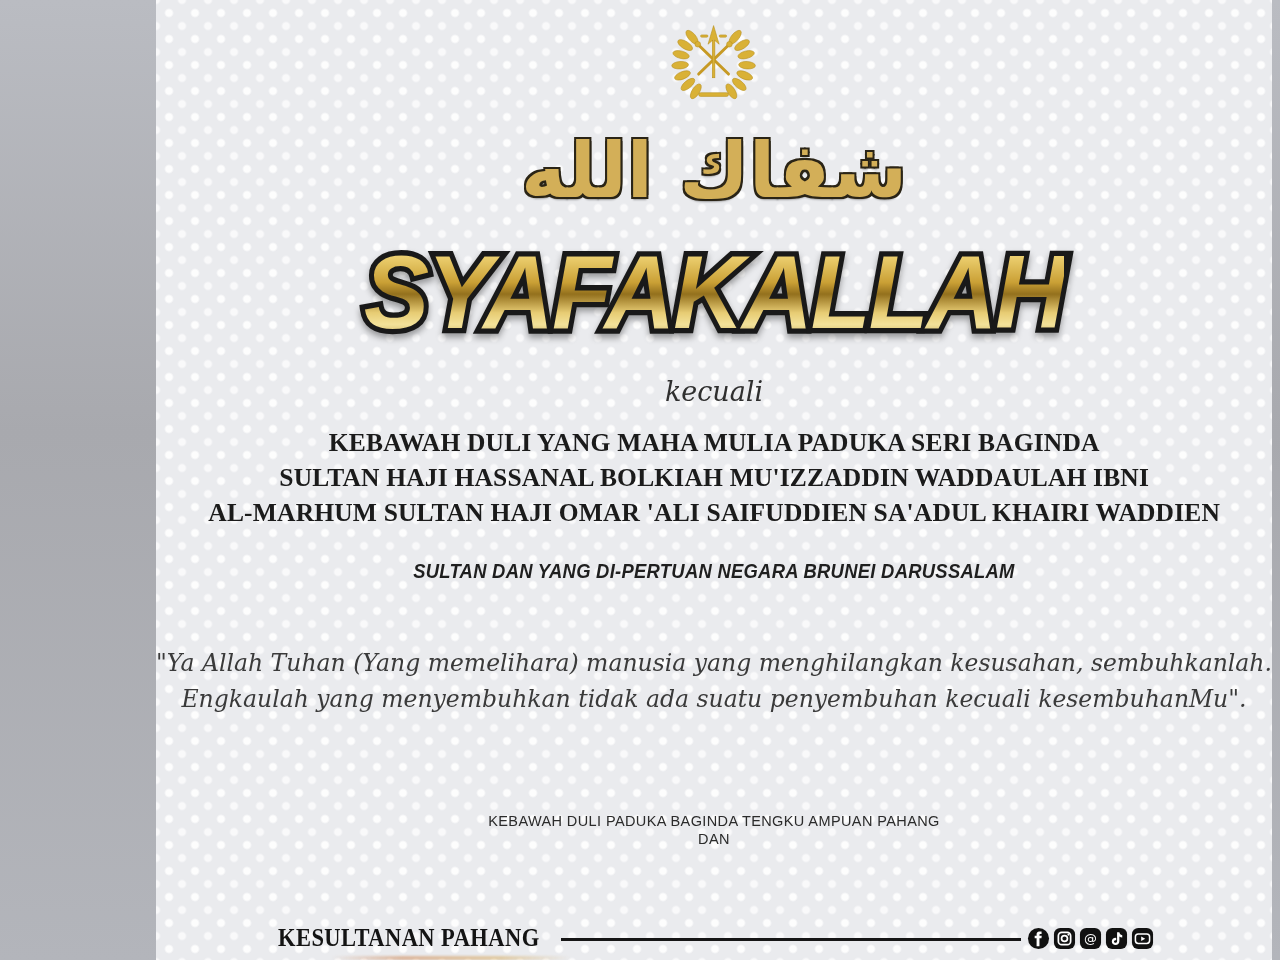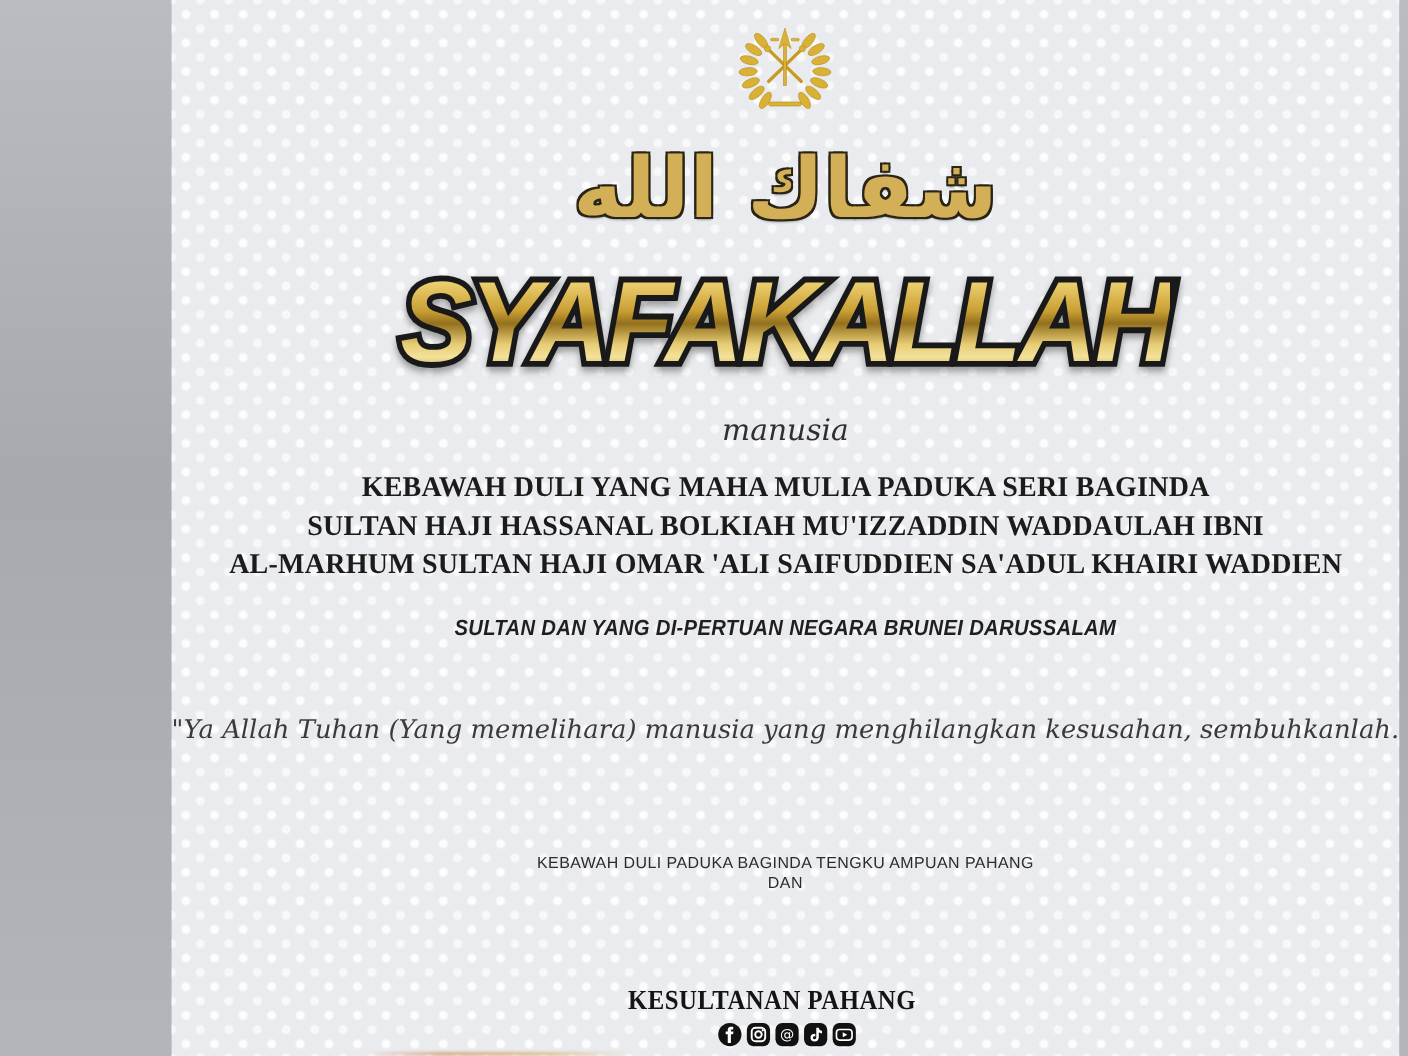--- a/index.html
+++ b/index.html
@@ -100,21 +100,21 @@
   .sender{
     margin-top:96px;
     font-family:"Liberation Sans",sans-serif;
     font-weight:500;font-size:14.5px;line-height:17.5px;
     letter-spacing:.4px;color:#2b2b2b;
   }
   
   .footer{
     position:absolute;left:0;right:0;bottom:8px;
     display:flex;align-items:center;
-    padding:0 118px 0 122px;box-sizing:border-box;flex-direction:column;
+    padding:0 118px 0 122px;box-sizing:border-box;
   }
   .brand{
     font-family:"Liberation Serif",serif;
     font-weight:bold;font-size:25px;color:#141414;
     letter-spacing:.5px;
     transform:scaleX(.9);transform-origin:left center;
     white-space:nowrap;
   }
   .rule{flex:1;border-top:3px solid #161616;margin:2px 6px 0 -8px;}
   .social{display:flex;gap:3px;}
@@ -172,32 +172,33 @@
       </svg>
     </div>
 
     <div class="arabic">شفاك الله</div>
 
     <div class="headline-wrap">
       <span class="outline">SYAFAKALLAH</span>
       <span class="fill">SYAFAKALLAH</span>
     </div>
 
-    <div class="kepada">manusia</div>
+    <div class="kepada">kecuali</div>
 
     <div class="recipient">
       <div>KEBAWAH DULI YANG MAHA MULIA PADUKA SERI BAGINDA</div>
       <div>SULTAN HAJI HASSANAL BOLKIAH MU'IZZADDIN WADDAULAH IBNI</div>
       <div>AL-MARHUM SULTAN HAJI OMAR 'ALI SAIFUDDIEN SA'ADUL KHAIRI WADDIEN</div>
     </div>
 
     <div class="recipient-title">SULTAN DAN YANG DI-PERTUAN NEGARA BRUNEI DARUSSALAM</div>
 
     <div class="prayer">
       <div>"Ya Allah Tuhan (Yang memelihara) manusia yang menghilangkan kesusahan, sembuhkanlah.</div>
+      <div>Engkaulah yang menyembuhkan tidak ada suatu penyembuhan kecuali kesembuhanMu".</div>
     </div>
 
     <div class="sender">
       <div>KEBAWAH DULI PADUKA BAGINDA TENGKU AMPUAN PAHANG</div>
       <div>DAN</div>
     </div>
 
     <div class="footer">
       <span class="brand">KESULTANAN PAHANG</span>
       <span class="rule"></span>

